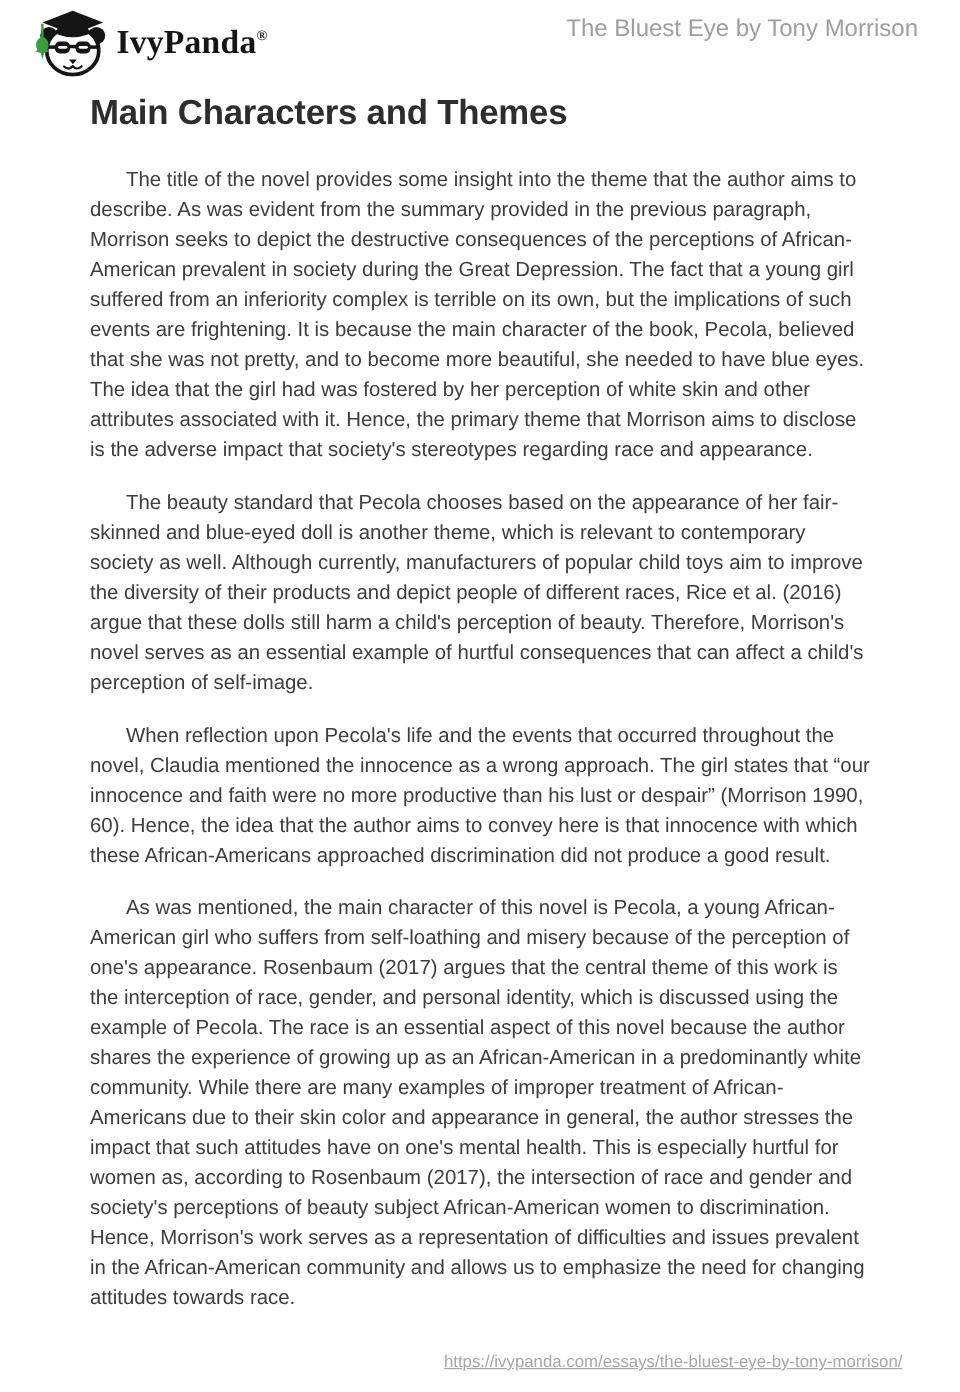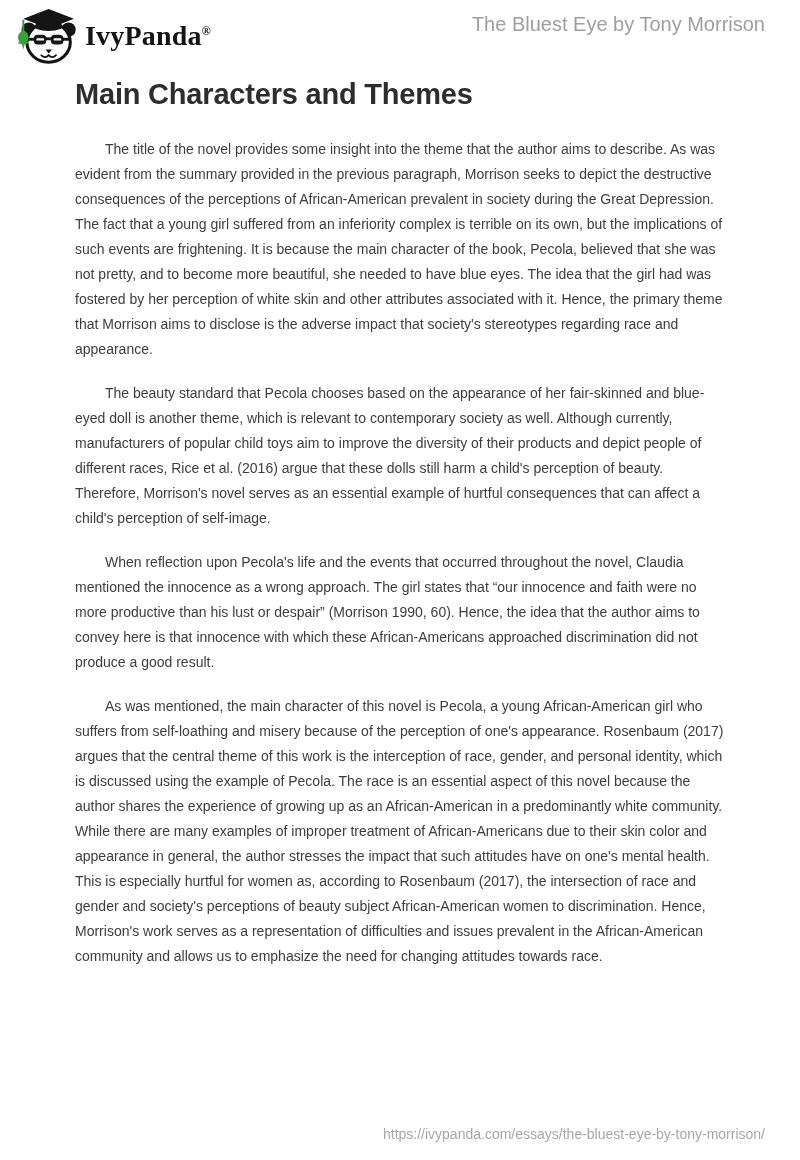--- a/index.html
+++ b/index.html
@@ -15,21 +15,21 @@
     width:800px;height:1160px;
     position:relative;
     background:#ffffff;
     overflow:hidden;
     font-family:"Liberation Sans",sans-serif;
   }
   .header{
     display:flex;
     justify-content:space-between;
     align-items:flex-start;
-    padding:8px 35px 0 14px;
+    padding:8px 35px 0 26px;
     height:64px;
   }
   .brand{display:flex;align-items:center;gap:9px;}
   .brand svg{display:block;}
   .brand-name{
     font-family:"Liberation Serif",serif;
     font-weight:700;
     font-size:28px;
     color:var(--logo-black);
     letter-spacing:.2px;
@@ -51,33 +51,34 @@
   }
   .content h1{
     margin:14px 0 27px 0;
     font-size:29px;
     line-height:32px;
     font-weight:700;
     color:var(--heading-text);
     letter-spacing:-.2px;
   }
   .para{
-    font-size:14px;
+    font-size:17px;
     line-height:25px;
     color:var(--body-text);
     text-indent:30px;
     margin:0 0 19px 0;
   }
   .footer{
     position:absolute;
     top:1126px;
-    right:35px;
+    right:48px;
     font-size:14px;
     color:#a6a6a6;
     line-height:17px;
+    text-decoration:underline;
   }
 </style>
 </head>
 <body>
 
 <div class="page">
 
   <div class="header">
     <div class="brand">
       <span>

